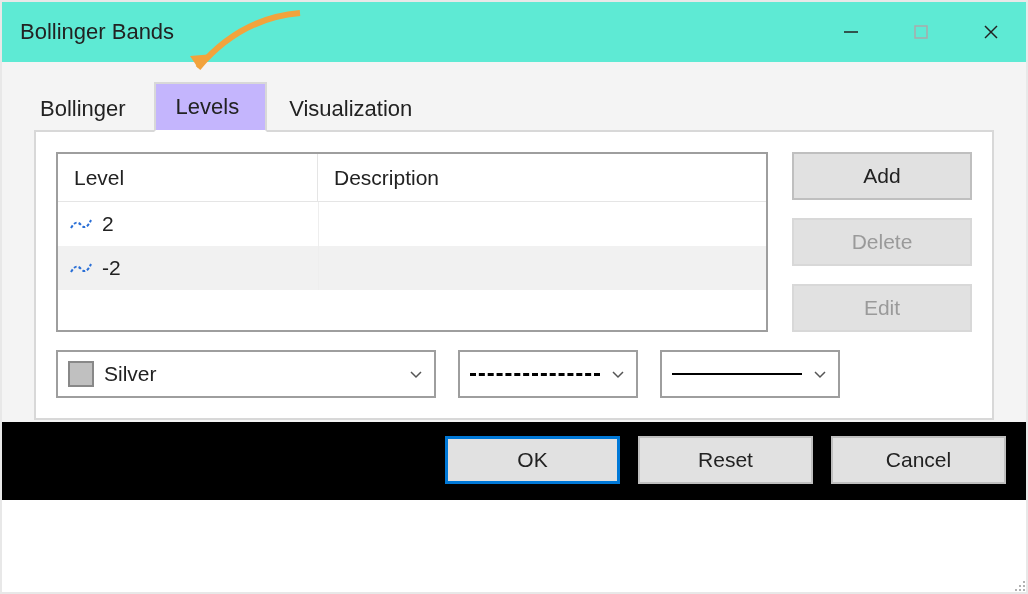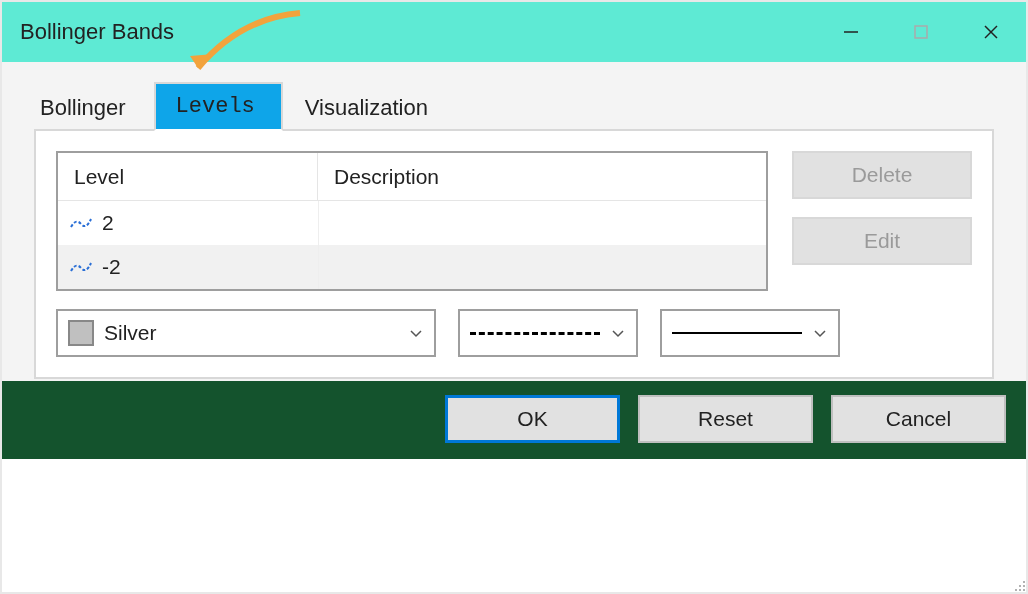--- a/index.html
+++ b/index.html
@@ -64,25 +64,24 @@
       padding: 10px 26px 10px 20px;
       font-size: 22px;
       color: #222;
       border: 2px solid transparent;
       border-bottom: none;
       cursor: default;
       position: relative;
       top: 2px;
     }
     .tab.active {
-      background: #0ea5e9;
+      background: #c4b5fd;
       border: 2px solid #d8d8d8;
       border-bottom: 2px solid #fff;
       z-index: 2;
-      font-family: Liberation Mono, monospace;
     }
     
     .panel {
       flex: 1;
       background: #fff;
       border: 2px solid #d8d8d8;
       border-top: 2px solid #d8d8d8;
       margin: 0 16px 2px 16px;
       padding: 20px 20px 20px 20px;
       display: flex;
@@ -215,21 +214,21 @@
     .dashed {
       width: 100%;
       border-top: 3px dashed #000;
     }
     .solid {
       width: 100%;
       border-top: 2px solid #000;
     }
     
     .dialog-buttons {
-      background: #14532d;
+      background: #000000;
       padding: 14px 20px 16px 20px;
       display: flex;
       justify-content: flex-end;
       gap: 18px;
       align-items: flex-end;
     }
     .dlg-btn {
       width: 175px;
       height: 48px;
       background: #e1e1e1;
@@ -330,20 +329,21 @@
                     </svg>
                 </span>
                 <span class="level-val">-2</span>
               </div>
               <div class="td desc-col"></div>
             </div>
           </div>
         </div>
 
         <div class="side-buttons">
+          <div class="btn">Add</div>
           <div class="btn disabled">Delete</div>
           <div class="btn disabled">Edit</div>
         </div>
 
       </div>
 
       <div class="selectors">
         <div class="select color">
           <span class="swatch" style="background:#c0c0c0;border:2px solid #888;"></span>
           <span class="select-text">Silver</span>

